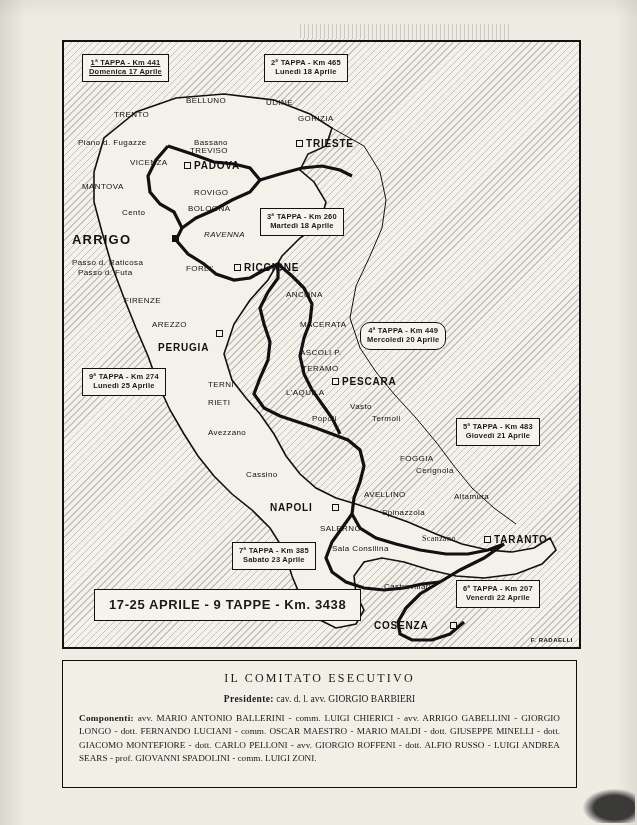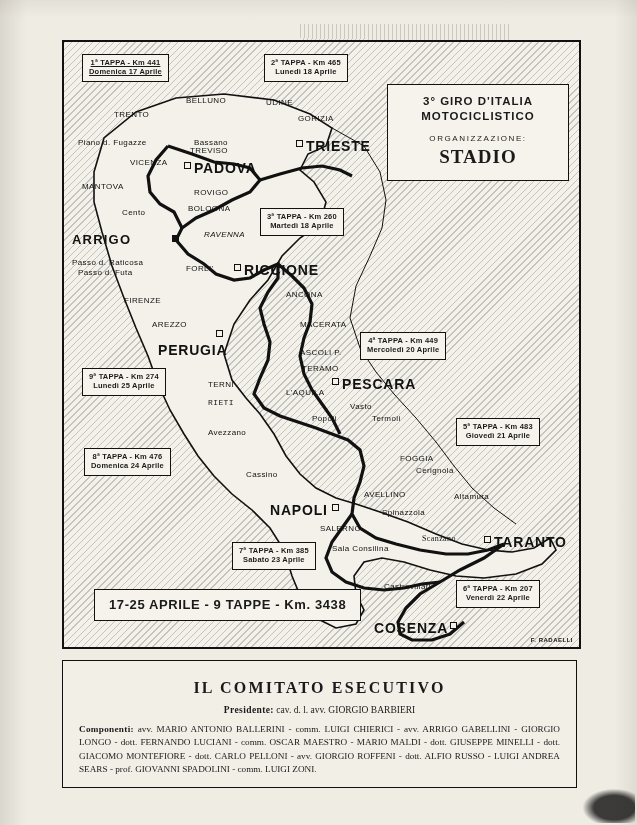--- a/index.html
+++ b/index.html
@@ -41,21 +41,21 @@
     white-space:nowrap;
     font-family:"Liberation Sans", sans-serif;
   }
   .city-big{
     font-weight:bold;
     font-size:13px;
     letter-spacing:1.2px;
   }
   .city-mid{
     font-weight:bold;
-    font-size:14px;
+    font-size:10px;
     letter-spacing:.8px;
   }
   .dot{
     position:absolute;
     width:5px;height:5px;
     border:1.5px solid #111;
     background:#f3f1ea;
   }
   .dot.solid{background:#111;}
   .stage-box{
@@ -100,25 +100,25 @@
   .committee{
     position:absolute;
     left:62px;top:660px;width:515px;height:128px;
     border:1.5px solid #111;
     background:#f2efe7;
     box-sizing:border-box;
     padding:10px 16px;
     font-family:"Liberation Serif", serif;
   }
   .committee h2{
-    margin:8px 0 8px 0;
+    margin:0 0 8px 0;
     text-align:center;
-    font-size:16px;
+    font-size:12px;
     letter-spacing:2.2px;
-    font-weight:bold;
+    font-weight:normal;
   }
   .committee .pres{
     text-align:center;
     font-size:9.5px;
     margin-bottom:8px;
   }
   .committee .pres b{letter-spacing:.4px;}
   .committee .members{
     font-size:9.2px;
     text-align:justify;
@@ -184,51 +184,41 @@
       <div>Domenica 17 Aprile</div>
     </div>
     <div class="stage-box" style="left:200px;top:12px;">
       <div>2ª TAPPA - Km 465</div>
       <div>Lunedì 18 Aprile</div>
     </div>
     <div class="stage-box" style="left:196px;top:166px;">
       <div>3ª TAPPA - Km 260</div>
       <div>Martedì 18 Aprile</div>
     </div>
-    <div class="stage-box" style="left:296px;top:290px;">
+    <div class="stage-box" style="left:296px;top:280px;border-radius:10px;">
       <div>4ª TAPPA - Km 449</div>
       <div>Mercoledì 20 Aprile</div>
     </div>
     <div class="stage-box" style="left:392px;top:376px;">
       <div>5ª TAPPA - Km 483</div>
       <div>Giovedì 21 Aprile</div>
     </div>
     <div class="stage-box" style="left:392px;top:538px;">
       <div>6ª TAPPA - Km 207</div>
       <div>Venerdì 22 Aprile</div>
     </div>
     <div class="stage-box" style="left:168px;top:500px;">
       <div>7ª TAPPA - Km 385</div>
       <div>Sabato 23 Aprile</div>
     </div>
-    <div class="stage-box" style="left:20px;top:406px;">
-      <div>8ª TAPPA - Km 476</div>
-      <div>Domenica 24 Aprile</div>
-    </div>
     <div class="stage-box" style="left:18px;top:326px;">
       <div>9ª TAPPA - Km 274</div>
       <div>Lunedì 25 Aprile</div>
     </div>
 
-    <div class="title-box">
-      <div class="t1">3° GIRO D'ITALIA</div>
-      <div class="t2">MOTOCICLISTICO</div>
-      <div class="t3">ORGANIZZAZIONE:</div>
-      <div class="t4">STADIO</div>
-    </div>
 
     <div class="summary-box">17-25 APRILE - 9 TAPPE - Km. 3438</div>
     <div class="credit">F. RADAELLI</div>
 
     <div class="label city-big" style="left:8px;top:190px;">ARRIGO</div>
     <div class="dot solid" style="left:108px;top:193px;"></div>
 
     <div class="label city-mid" style="left:242px;top:96px;">TRIESTE</div>
     <div class="dot" style="left:232px;top:98px;"></div>
 
@@ -270,21 +260,21 @@
     <div class="label" style="left:8px;top:216px;">Passo d. Raticosa</div>
     <div class="label" style="left:14px;top:226px;">Passo d. Futa</div>
     <div class="label" style="left:60px;top:254px;">FIRENZE</div>
     <div class="label" style="left:222px;top:248px;">ANCONA</div>
     <div class="label" style="left:88px;top:278px;">AREZZO</div>
     <div class="label" style="left:236px;top:278px;">MACERATA</div>
     <div class="label" style="left:236px;top:306px;">ASCOLI P.</div>
     <div class="label" style="left:238px;top:322px;">TERAMO</div>
     <div class="label" style="left:144px;top:338px;">TERNI</div>
     <div class="label" style="left:222px;top:346px;">L'AQUILA</div>
-    <div class="label" style="left:144px;top:356px;font-family:Liberation Mono, monospace;">RIETI</div>
+    <div class="label" style="left:144px;top:356px;">RIETI</div>
     <div class="label" style="left:286px;top:360px;">Vasto</div>
     <div class="label" style="left:248px;top:372px;">Popoli</div>
     <div class="label" style="left:308px;top:372px;">Termoli</div>
     <div class="label" style="left:144px;top:386px;">Avezzano</div>
     <div class="label" style="left:336px;top:412px;">FOGGIA</div>
     <div class="label" style="left:352px;top:424px;">Cerignola</div>
     <div class="label" style="left:182px;top:428px;">Cassino</div>
     <div class="label" style="left:300px;top:448px;">AVELLINO</div>
     <div class="label" style="left:390px;top:450px;">Altamura</div>
     <div class="label" style="left:318px;top:466px;">Spinazzola</div>

